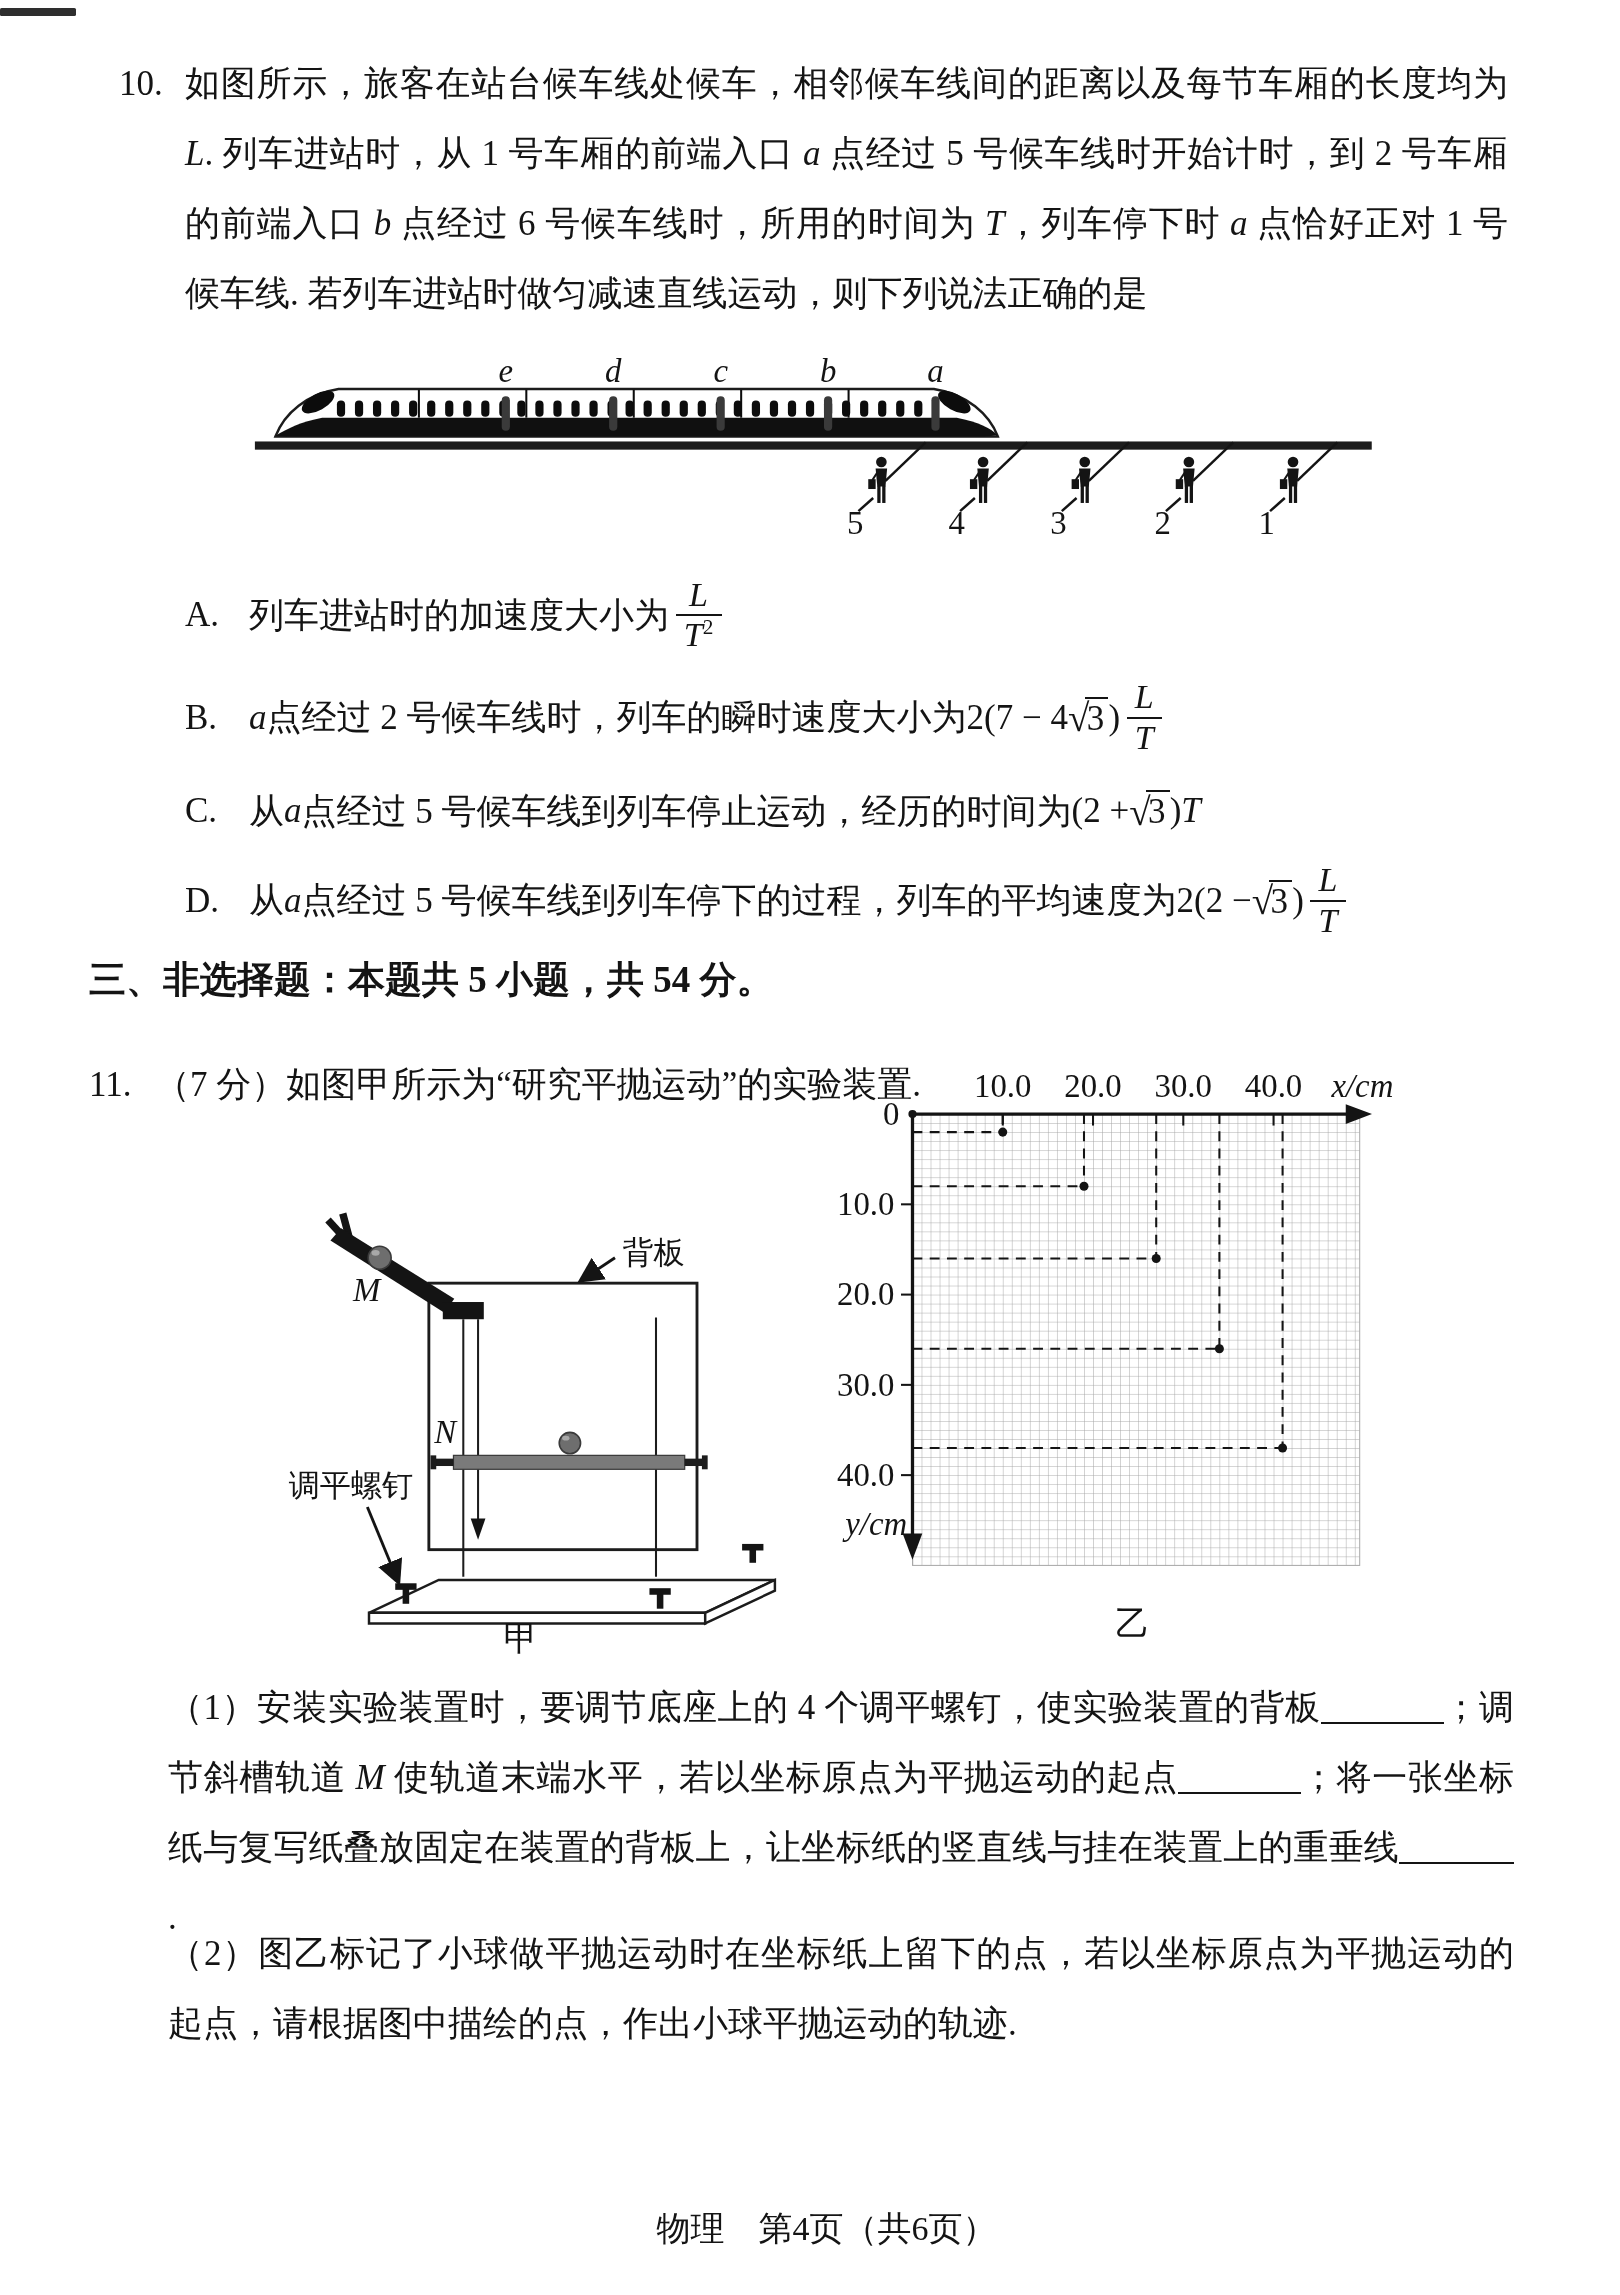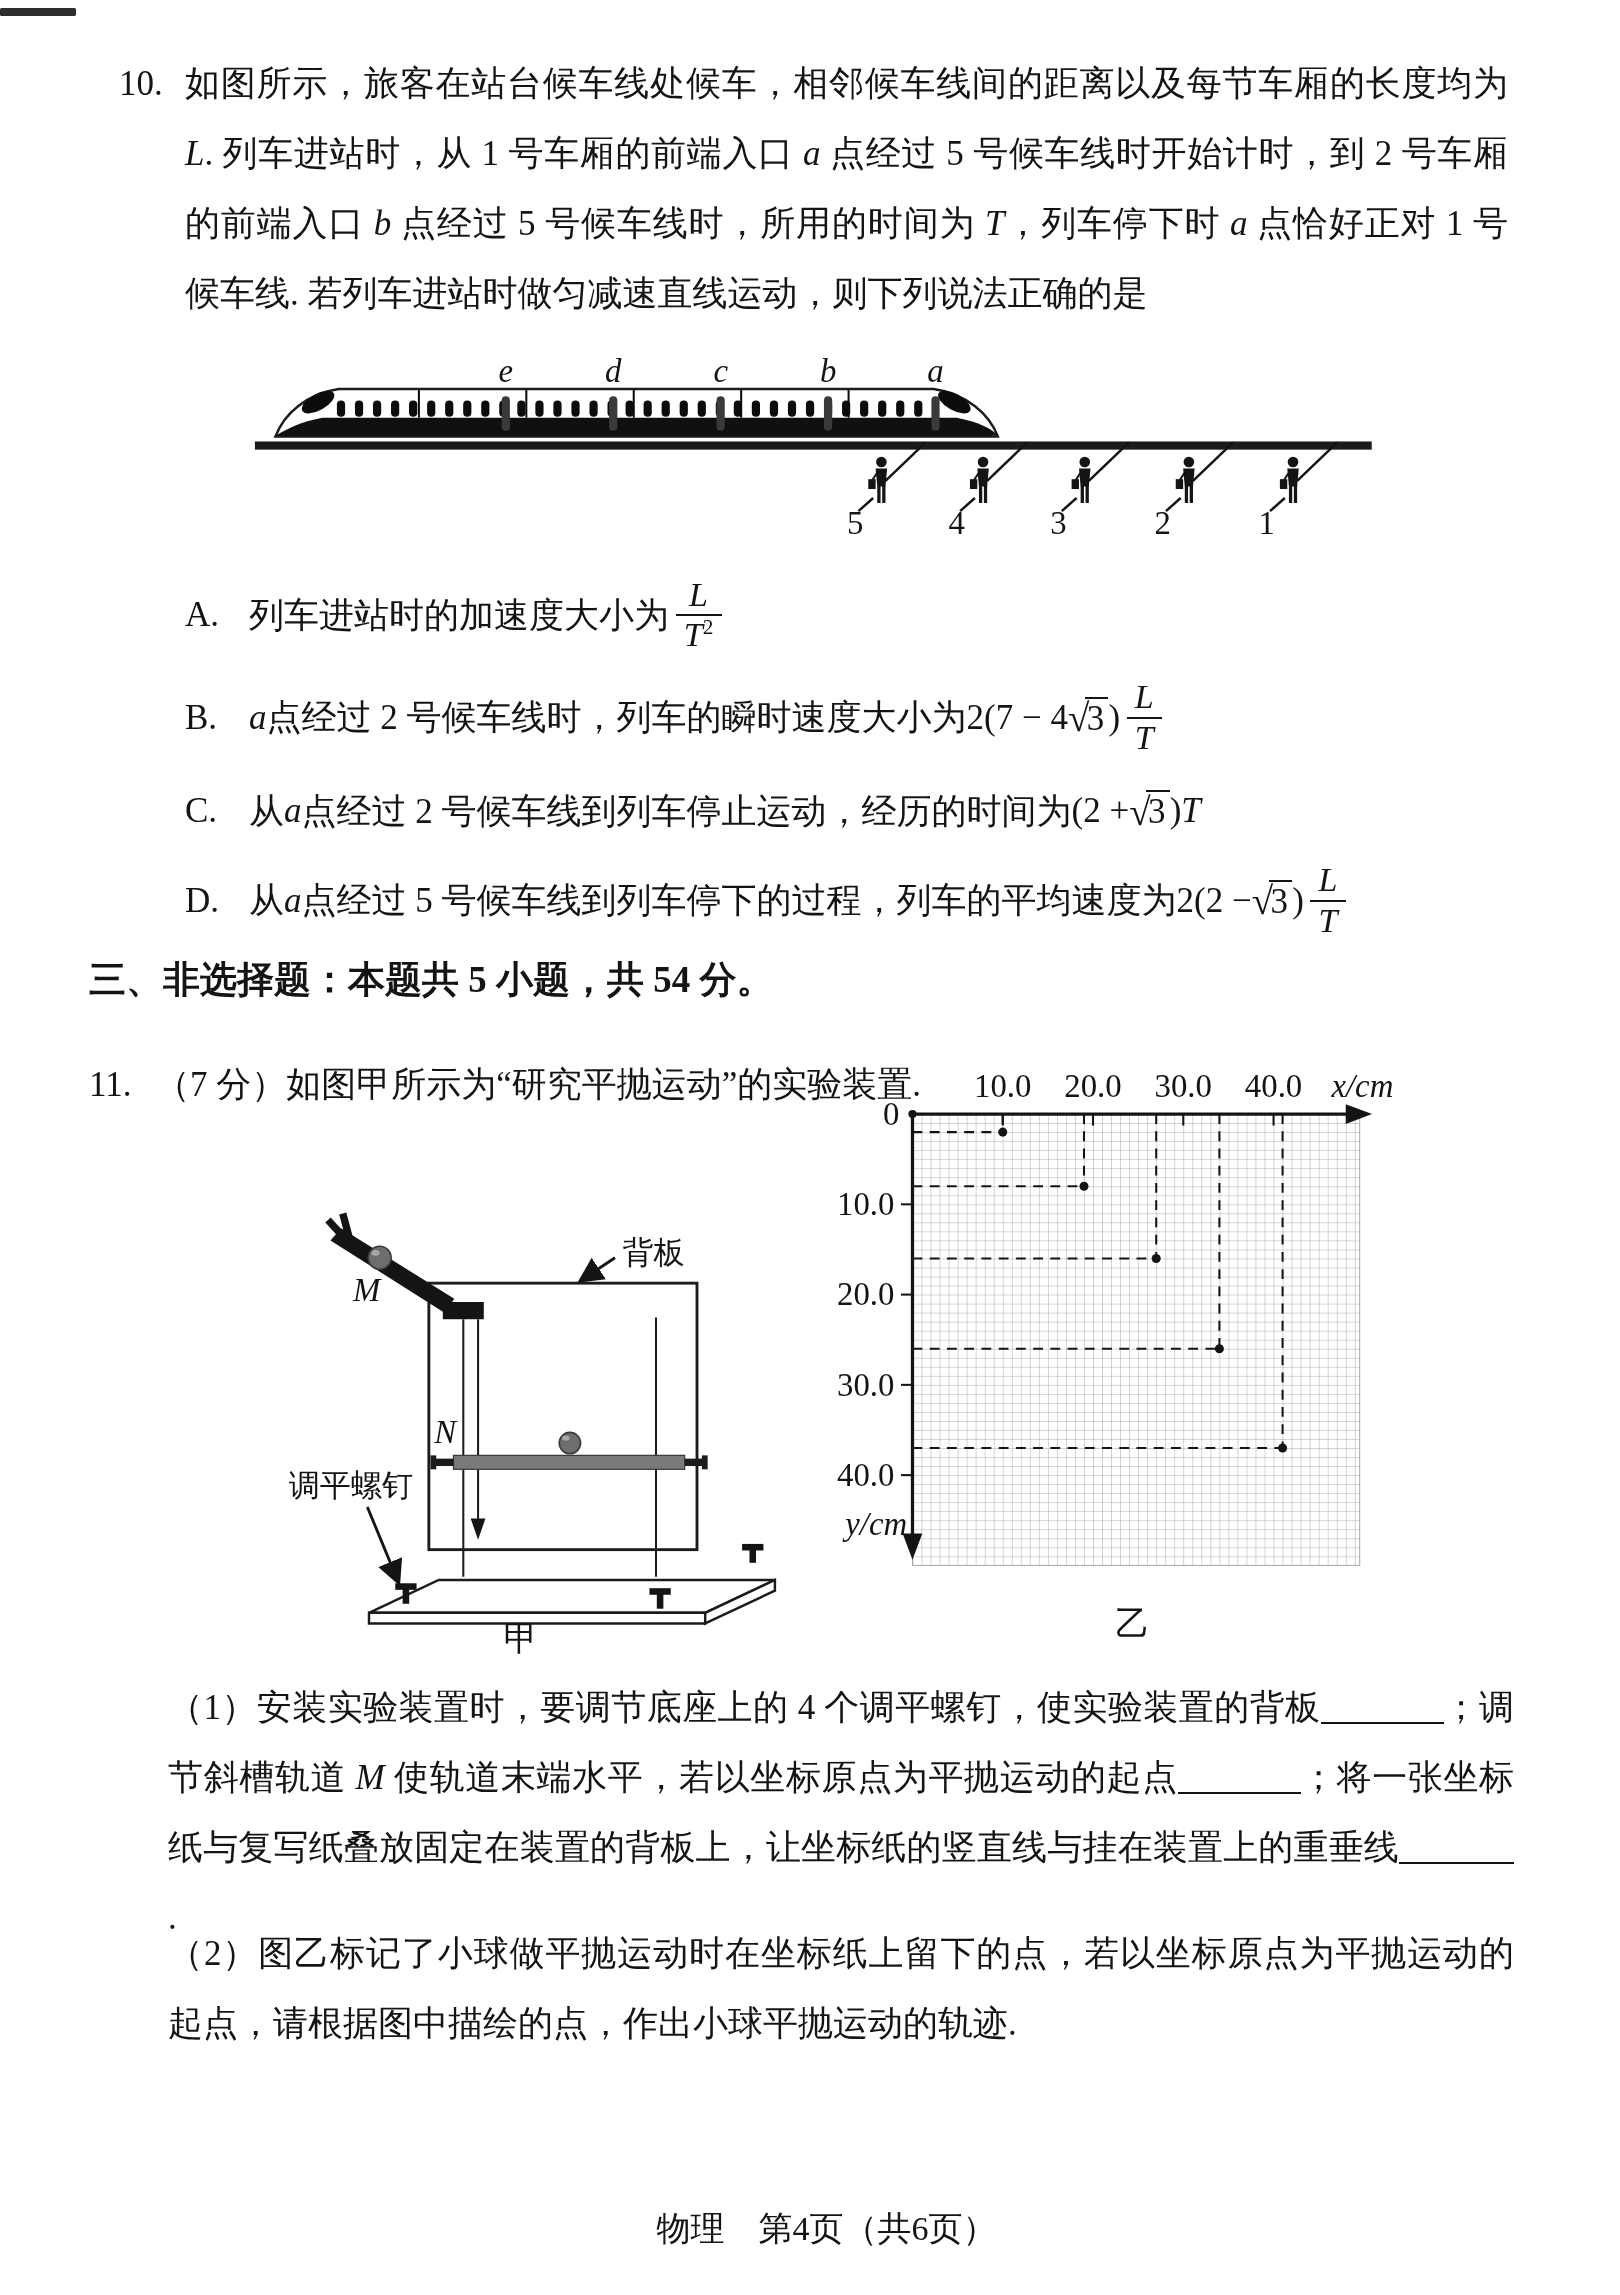--- a/index.html
+++ b/index.html
@@ -37,21 +37,21 @@
 </style>
 </head>
 <body>
 
 <div class="page">
 
   <div class="artifact"></div>
 
   <div class="para hang" style="top:49px;left:119px;width:1389px;">
     <span class="qnum">10.</span>
-    <div class="qtext"><span>如图所示，旅客在站台候车线处候车，相邻候车线间的距离以及每节车厢的长度均为 </span><span class="v">L</span><span>. 列车进站时，从 1 号车厢的前端入口 </span><span class="v">a</span><span> 点经过 5 号候车线时开始计时，到 2 号车厢的前端入口 </span><span class="v">b</span><span> 点经过 5 号候车线时，所用的时间为 </span><span class="v">T</span><span>，列车停下时 </span><span class="v">a</span><span> 点恰好正对 1 号候车线. 若列车进站时做匀减速直线运动，则下列说法正确的是</span></div>
+    <div class="qtext"><span>如图所示，旅客在站台候车线处候车，相邻候车线间的距离以及每节车厢的长度均为 </span><span class="v">L</span><span>. 列车进站时，从 1 号车厢的前端入口 </span><span class="v">a</span><span> 点经过 5 号候车线时开始计时，到 2 号车厢的前端入口 </span><span class="v">b</span><span> 点经过 6 号候车线时，所用的时间为 </span><span class="v">T</span><span>，列车停下时 </span><span class="v">a</span><span> 点恰好正对 1 号候车线. 若列车进站时做匀减速直线运动，则下列说法正确的是</span></div>
   </div>
 
   <svg style="left:238px;top:357px;" width="1149" height="205" viewBox="0 0 1400 250">
     <g>
       <path d="M 45,97 C 56,68 84,45 122,39 L 848,39 C 888,45 916,70 926,97 Z" fill="#ffffff" stroke="#1c1c1c" stroke-width="3"></path>
       <path d="M 45,96 C 60,87 76,79 102,74 L 876,74 C 902,79 918,87 925,95 C 918,97 898,97 878,97 L 85,97 C 64,97 50,97 45,96 Z" fill="#101010"></path>
       <ellipse cx="97" cy="55" rx="22" ry="10" transform="rotate(-29 97 55)" fill="#0c0c0c"></ellipse>
       <ellipse cx="873" cy="55" rx="22" ry="10" transform="rotate(29 873 55)" fill="#0c0c0c"></ellipse>
     </g>
     <rect x="20" y="103" width="1362" height="10" fill="#1c1c1c"></rect>
@@ -182,21 +182,21 @@
     <span class="frac">
         <span class="num v">L</span>
         <span class="den v">T</span>
       </span>
   </div>
 
   <div class="opt" style="top:778px;left:185px;width:1330px;height:66px;">
     <span class="lab">C.</span>
     <span>从 </span>
     <span class="v">a</span>
-    <span> 点经过 2 号候车线到列车停止运动，经历的时间为</span>
+    <span> 点经过 5 号候车线到列车停止运动，经历的时间为</span>
     <span>(2 + </span>
       <span class="rsign">√</span>
       <span class="rad">3</span>
       <span>)</span>
       <span class="v">T</span>
   </div>
 
   <div class="opt" style="top:849px;left:185px;width:1330px;height:103px;">
     <span class="lab">D.</span>
     <span>从 </span>

